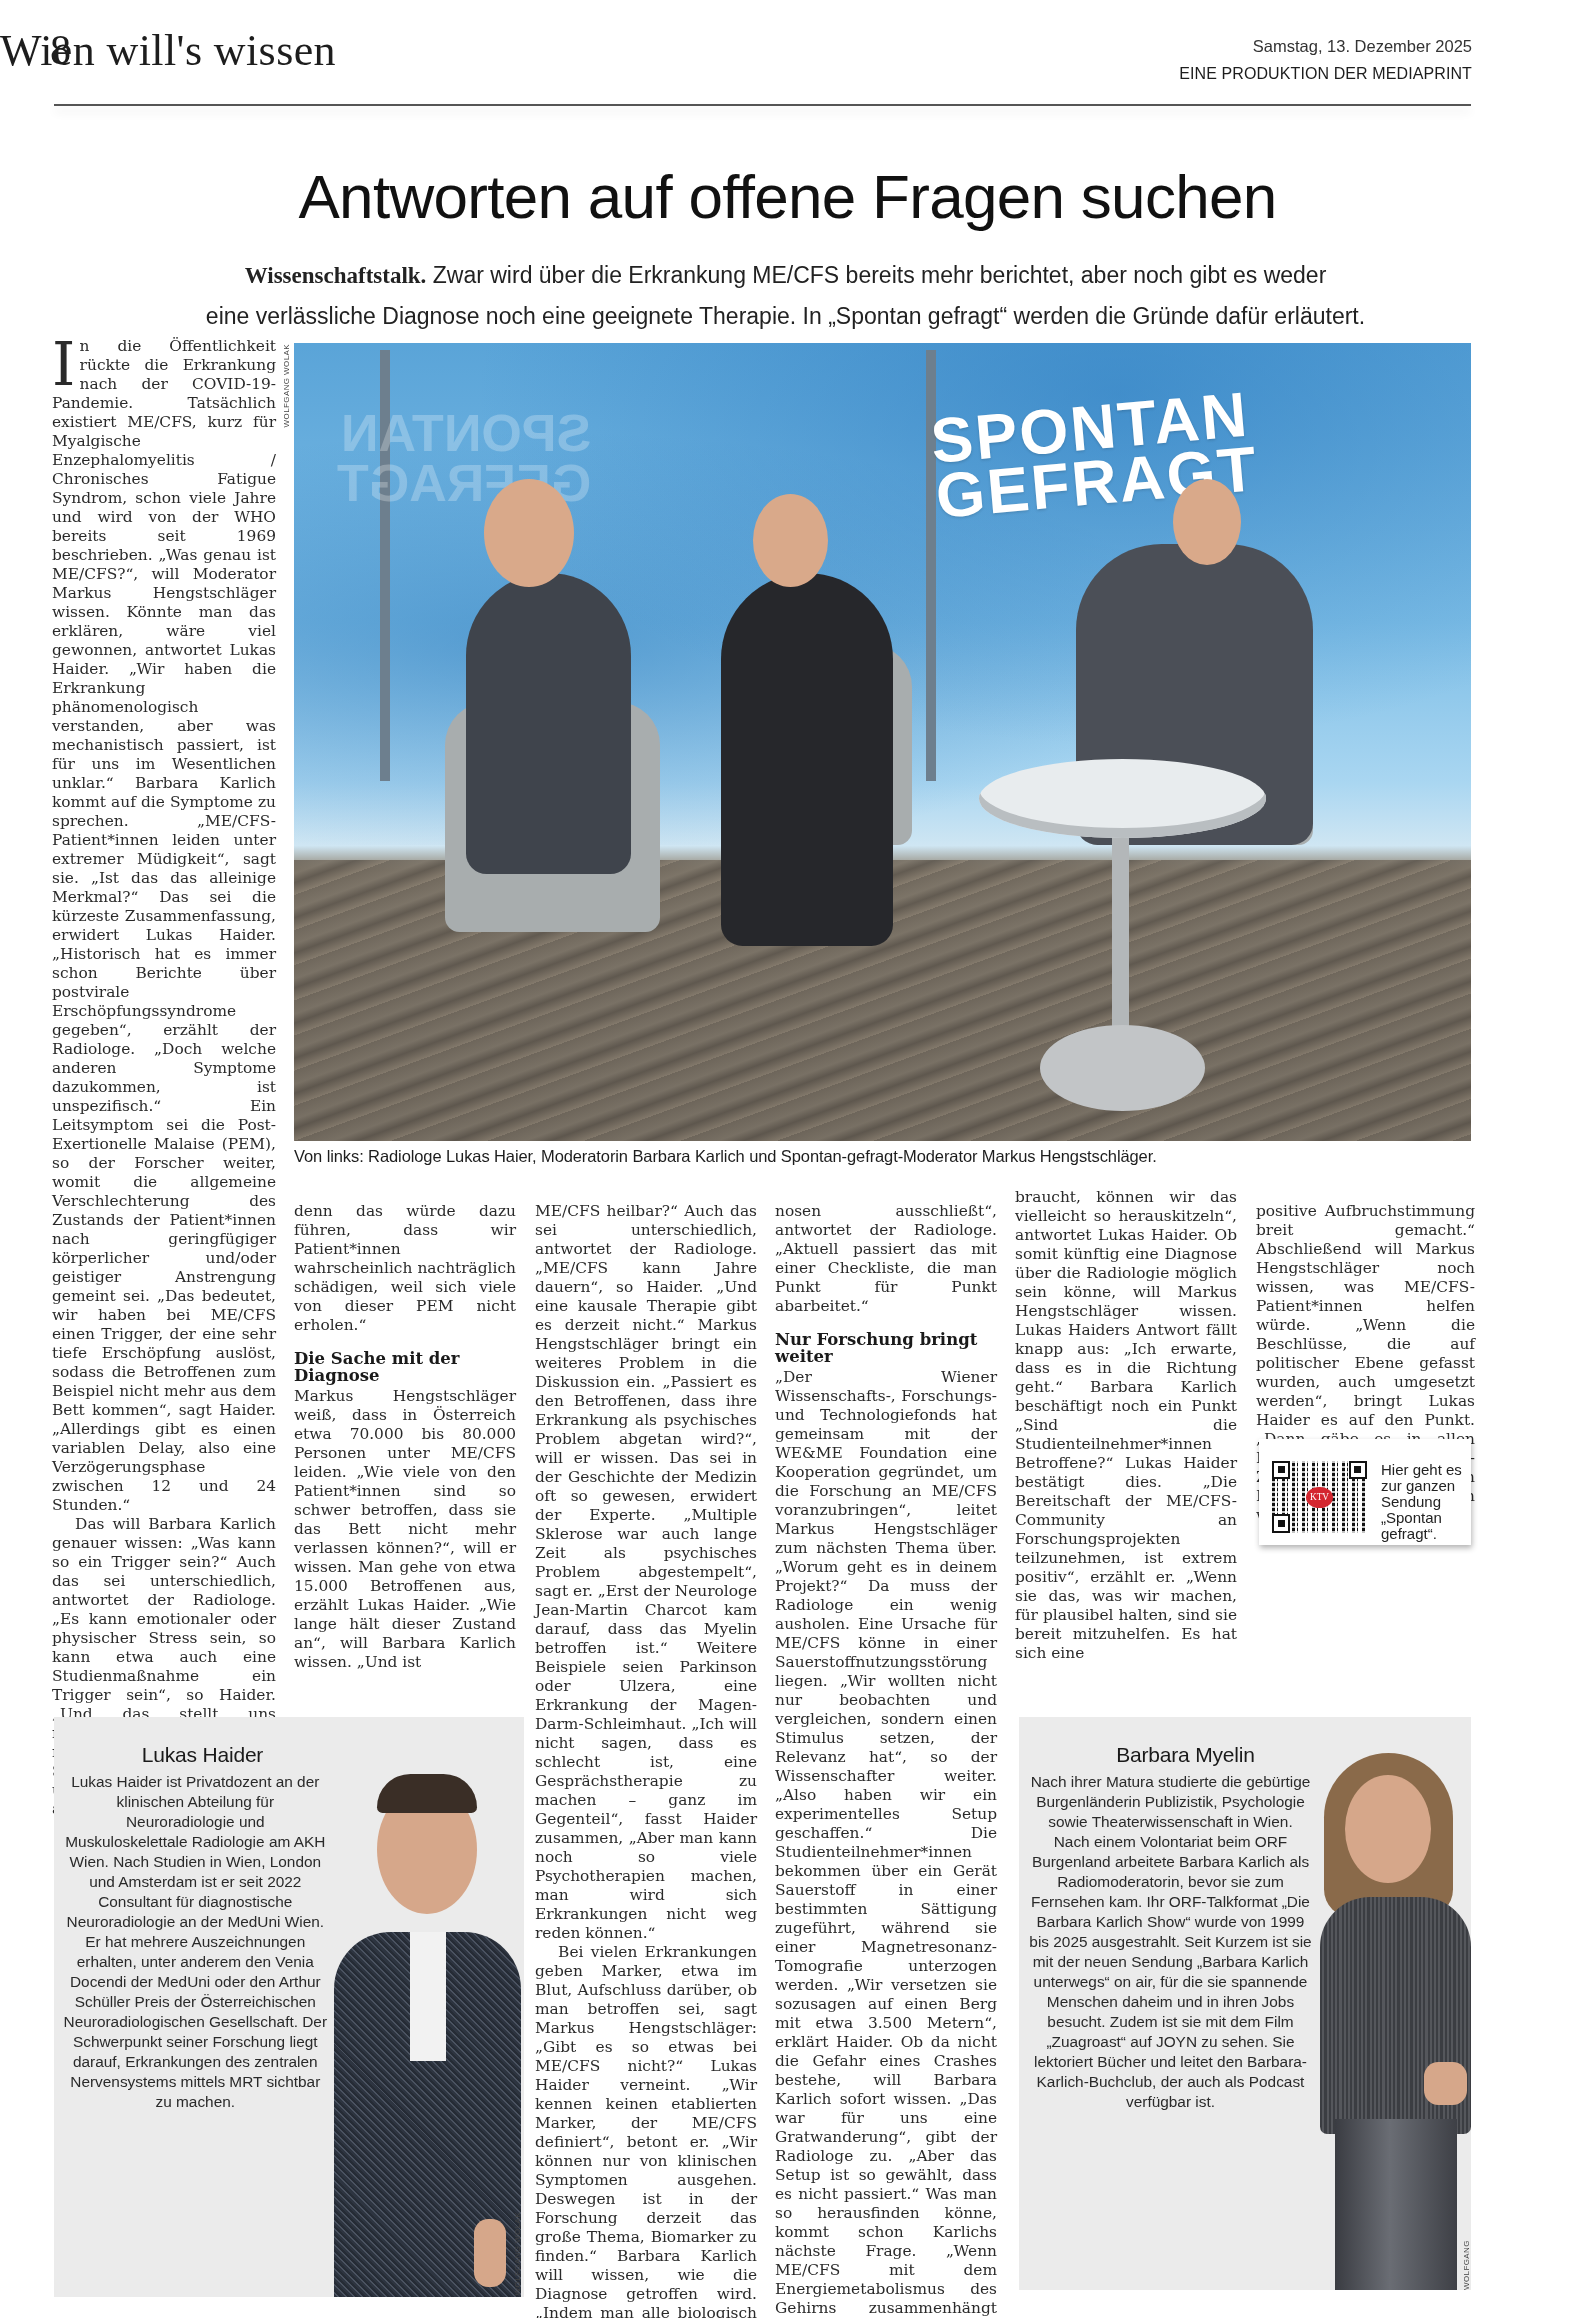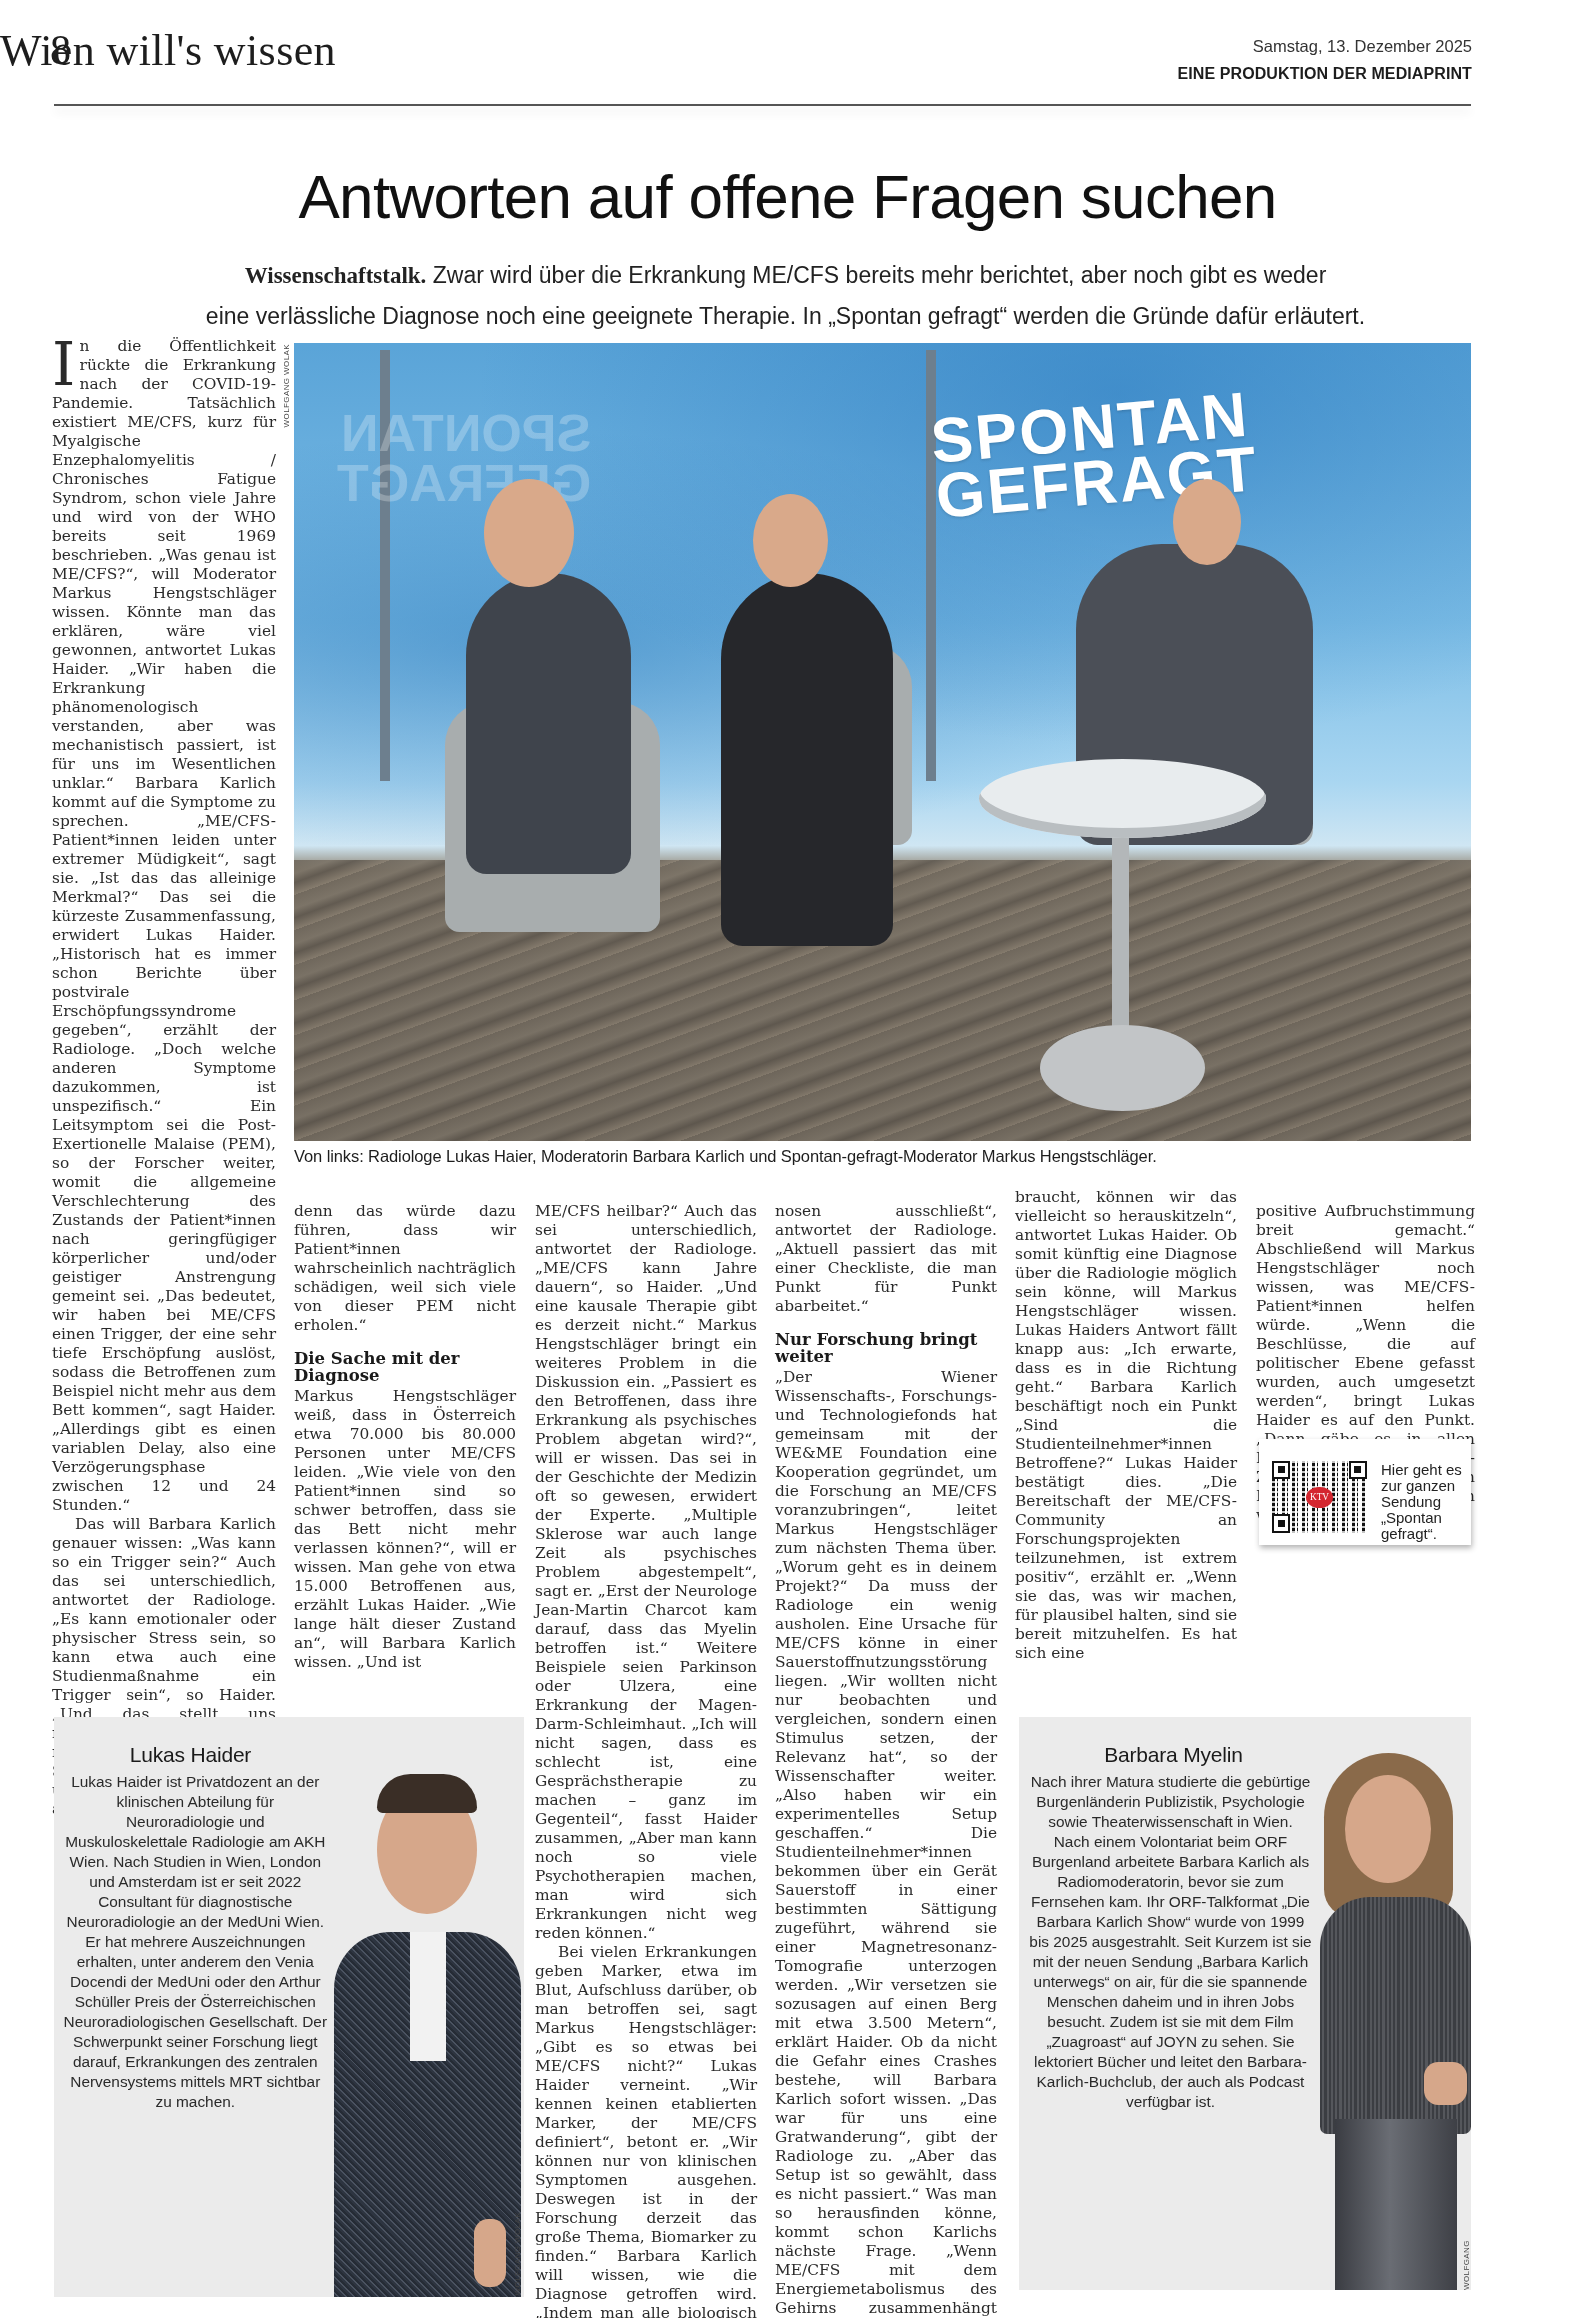--- a/index.html
+++ b/index.html
@@ -4,21 +4,21 @@
 <style>
   html, body { margin:0; padding:0; background:#ffffff; }
   body { width:1575px; height:2319px; position:relative; overflow:hidden; color:#1d1d1d; }
   .abs { position:absolute; }
 
   
   #page-num { left:50px; top:29px; font-family:"Liberation Serif", serif; font-size:42px; line-height:1; }
   #masthead { left:0; width:1575px; top:29px; text-align:left; font-family:"Liberation Serif", serif; font-size:44px; line-height:1; letter-spacing:0.4px; }
   #dateline { right:103px; top:37px; text-align:right; font-family:"Liberation Sans", sans-serif; }
   #dateline .date { font-size:16.5px; color:#333; }
-  #dateline .prod { font-size:16px; font-weight:bold; margin-top:8.6px; letter-spacing:0.1px; }
+  #dateline .prod { font-size:16px; font-weight:normal; margin-top:8.6px; letter-spacing:0.1px; }
   #top-rule { left:54px; width:1417px; top:104px; height:2.2px; background:#555; box-shadow:0 5.7px 10px rgba(0,0,0,0.12); }
 
   
   #headline { left:0; width:1575px; top:164px; text-align:center; font-family:"Liberation Sans", sans-serif; font-size:62px; line-height:1.05; letter-spacing:-0.7px; color:#111; }
   #deck { left:129px; width:1313px; top:255px; text-align:center; font-family:"Liberation Sans", sans-serif; font-size:23px; line-height:40px; color:#222; }
   #deck b { font-weight:bold;font-family:Liberation Serif, serif; }
 
   
   .col { font-family:"DejaVu Serif", serif; font-size:15.4px; line-height:19px; text-align:justify; hyphens:manual; color:#2a2a2a; }
   .col p { margin:0; }
@@ -60,21 +60,21 @@
       #fff; }
   #qr-code::before { content:""; position:absolute; inset:0;
     background: repeating-linear-gradient(0deg, rgba(255,255,255,0.75) 0 2.2px, rgba(255,255,255,0) 2.2px 5px); }
   .qr-finder { position:absolute; width:14.4px; height:14.4px; border:2.9px solid #111; background:#fff; }
   .qr-finder::after { content:""; position:absolute; left:3.6px; top:3.6px; width:7.2px; height:7.2px; background:#111; }
   #qr-logo { position:absolute; left:34px; top:26px; width:27px; height:21.5px; border-radius:50%; background:#d4262f; color:#fff; font-family:"Liberation Serif", serif; font-size:9.3px; line-height:21.5px; text-align:center; z-index:2; }
   #qr-text { position:absolute; left:122px; top:23px; width:86px; font-family:"Liberation Sans", sans-serif; font-size:15px; line-height:16px; color:#222; }
 
   
   .bio { background:#ebebeb; overflow:hidden; }
-  .bio h2 { margin:0; font-family:"Liberation Sans", sans-serif; font-weight:normal; font-size:21px; text-align:center; color:#1a1a1a; letter-spacing:-0.2px; }
+  .bio h2 { margin:0; font-family:"Liberation Sans", sans-serif; font-weight:normal; font-size:21px; text-align:center; color:#1a1a1a; letter-spacing:-0.2px;padding-left:12px; }
   .bio .text { font-family:"Liberation Sans", sans-serif; font-size:15.4px; line-height:20px; color:#2a2a2a;text-align:center; }
   #bio-lukas { left:54px; top:1717px; width:470px; height:580px; }
   #bio-lukas h2 { position:absolute; left:0; width:273px; top:26px; }
   #bio-lukas .text { position:absolute; left:9.3px; top:55px; width:264px; }
   #bio-barbara { left:1019px; top:1717px; width:452px; height:573px; }
   #bio-barbara h2 { position:absolute; left:0; width:309px; top:26px; }
   #bio-barbara .text { position:absolute; left:10px; top:55px; width:283px; }
 
   .portrait { position:absolute; }
   .suit { position:absolute; background: repeating-linear-gradient(45deg, #2d3440 0 2.2px, #4a5260 2.2px 3.6px, #252b35 3.6px 5.7px); }

